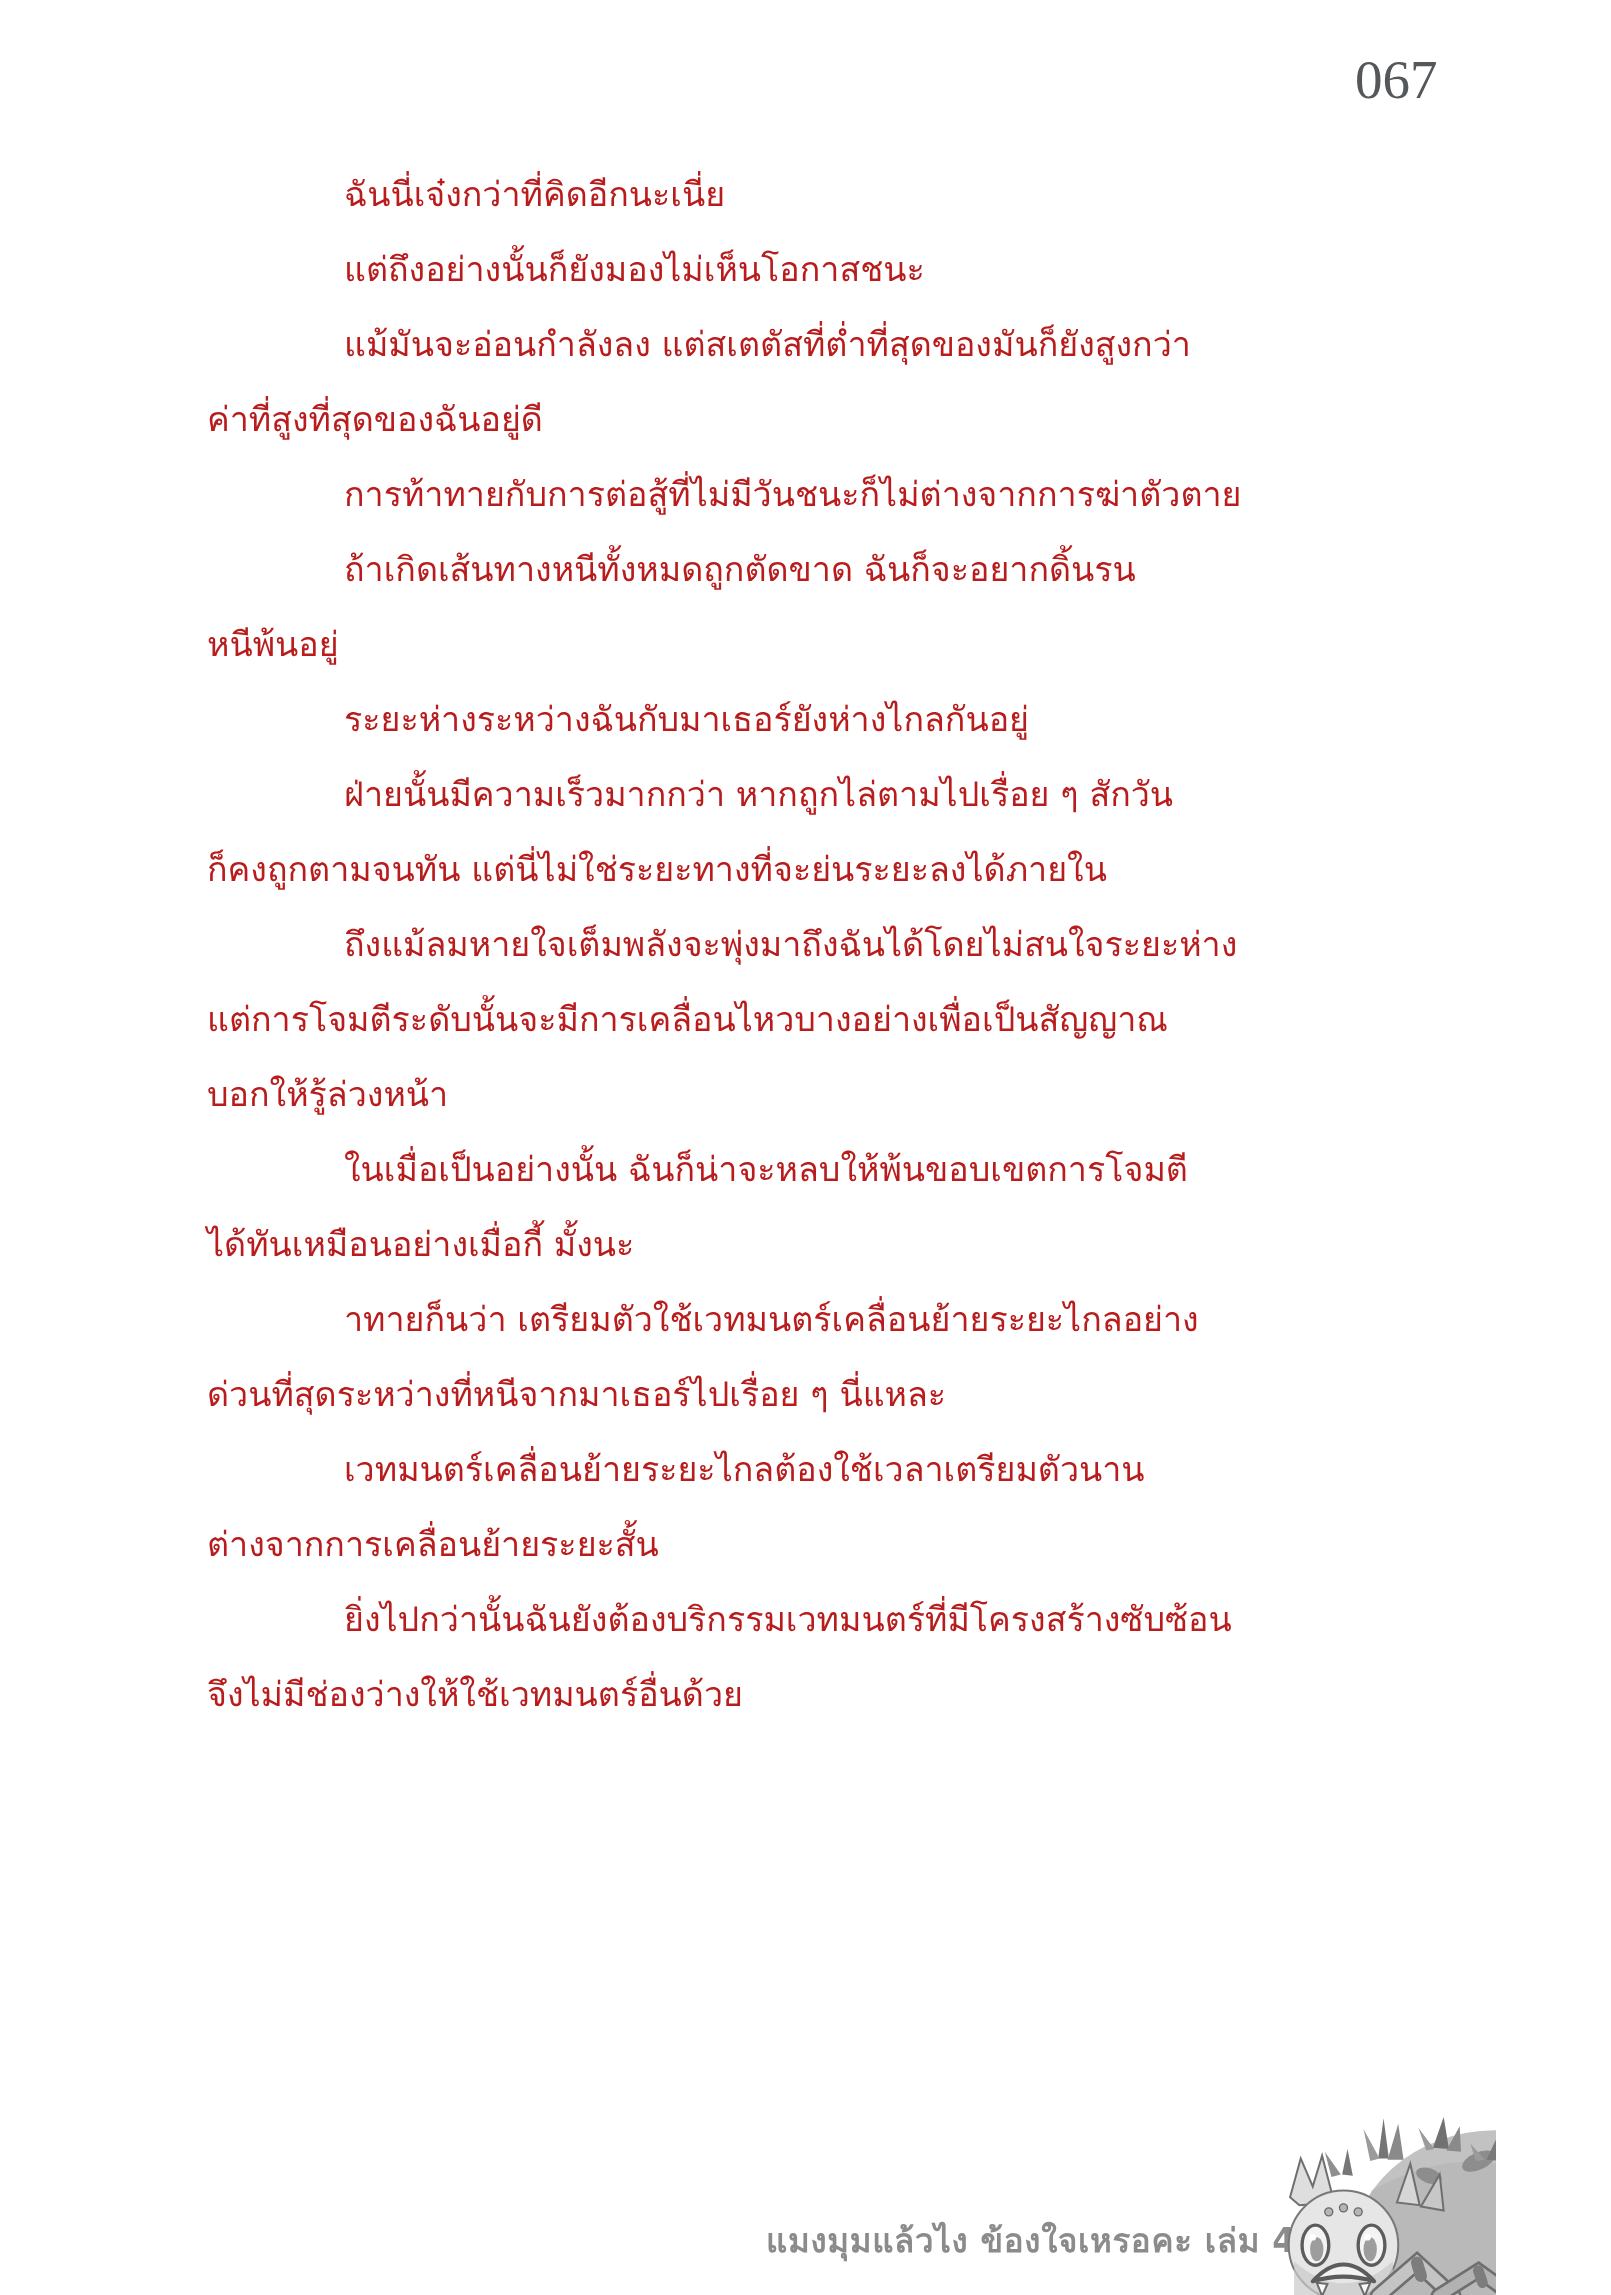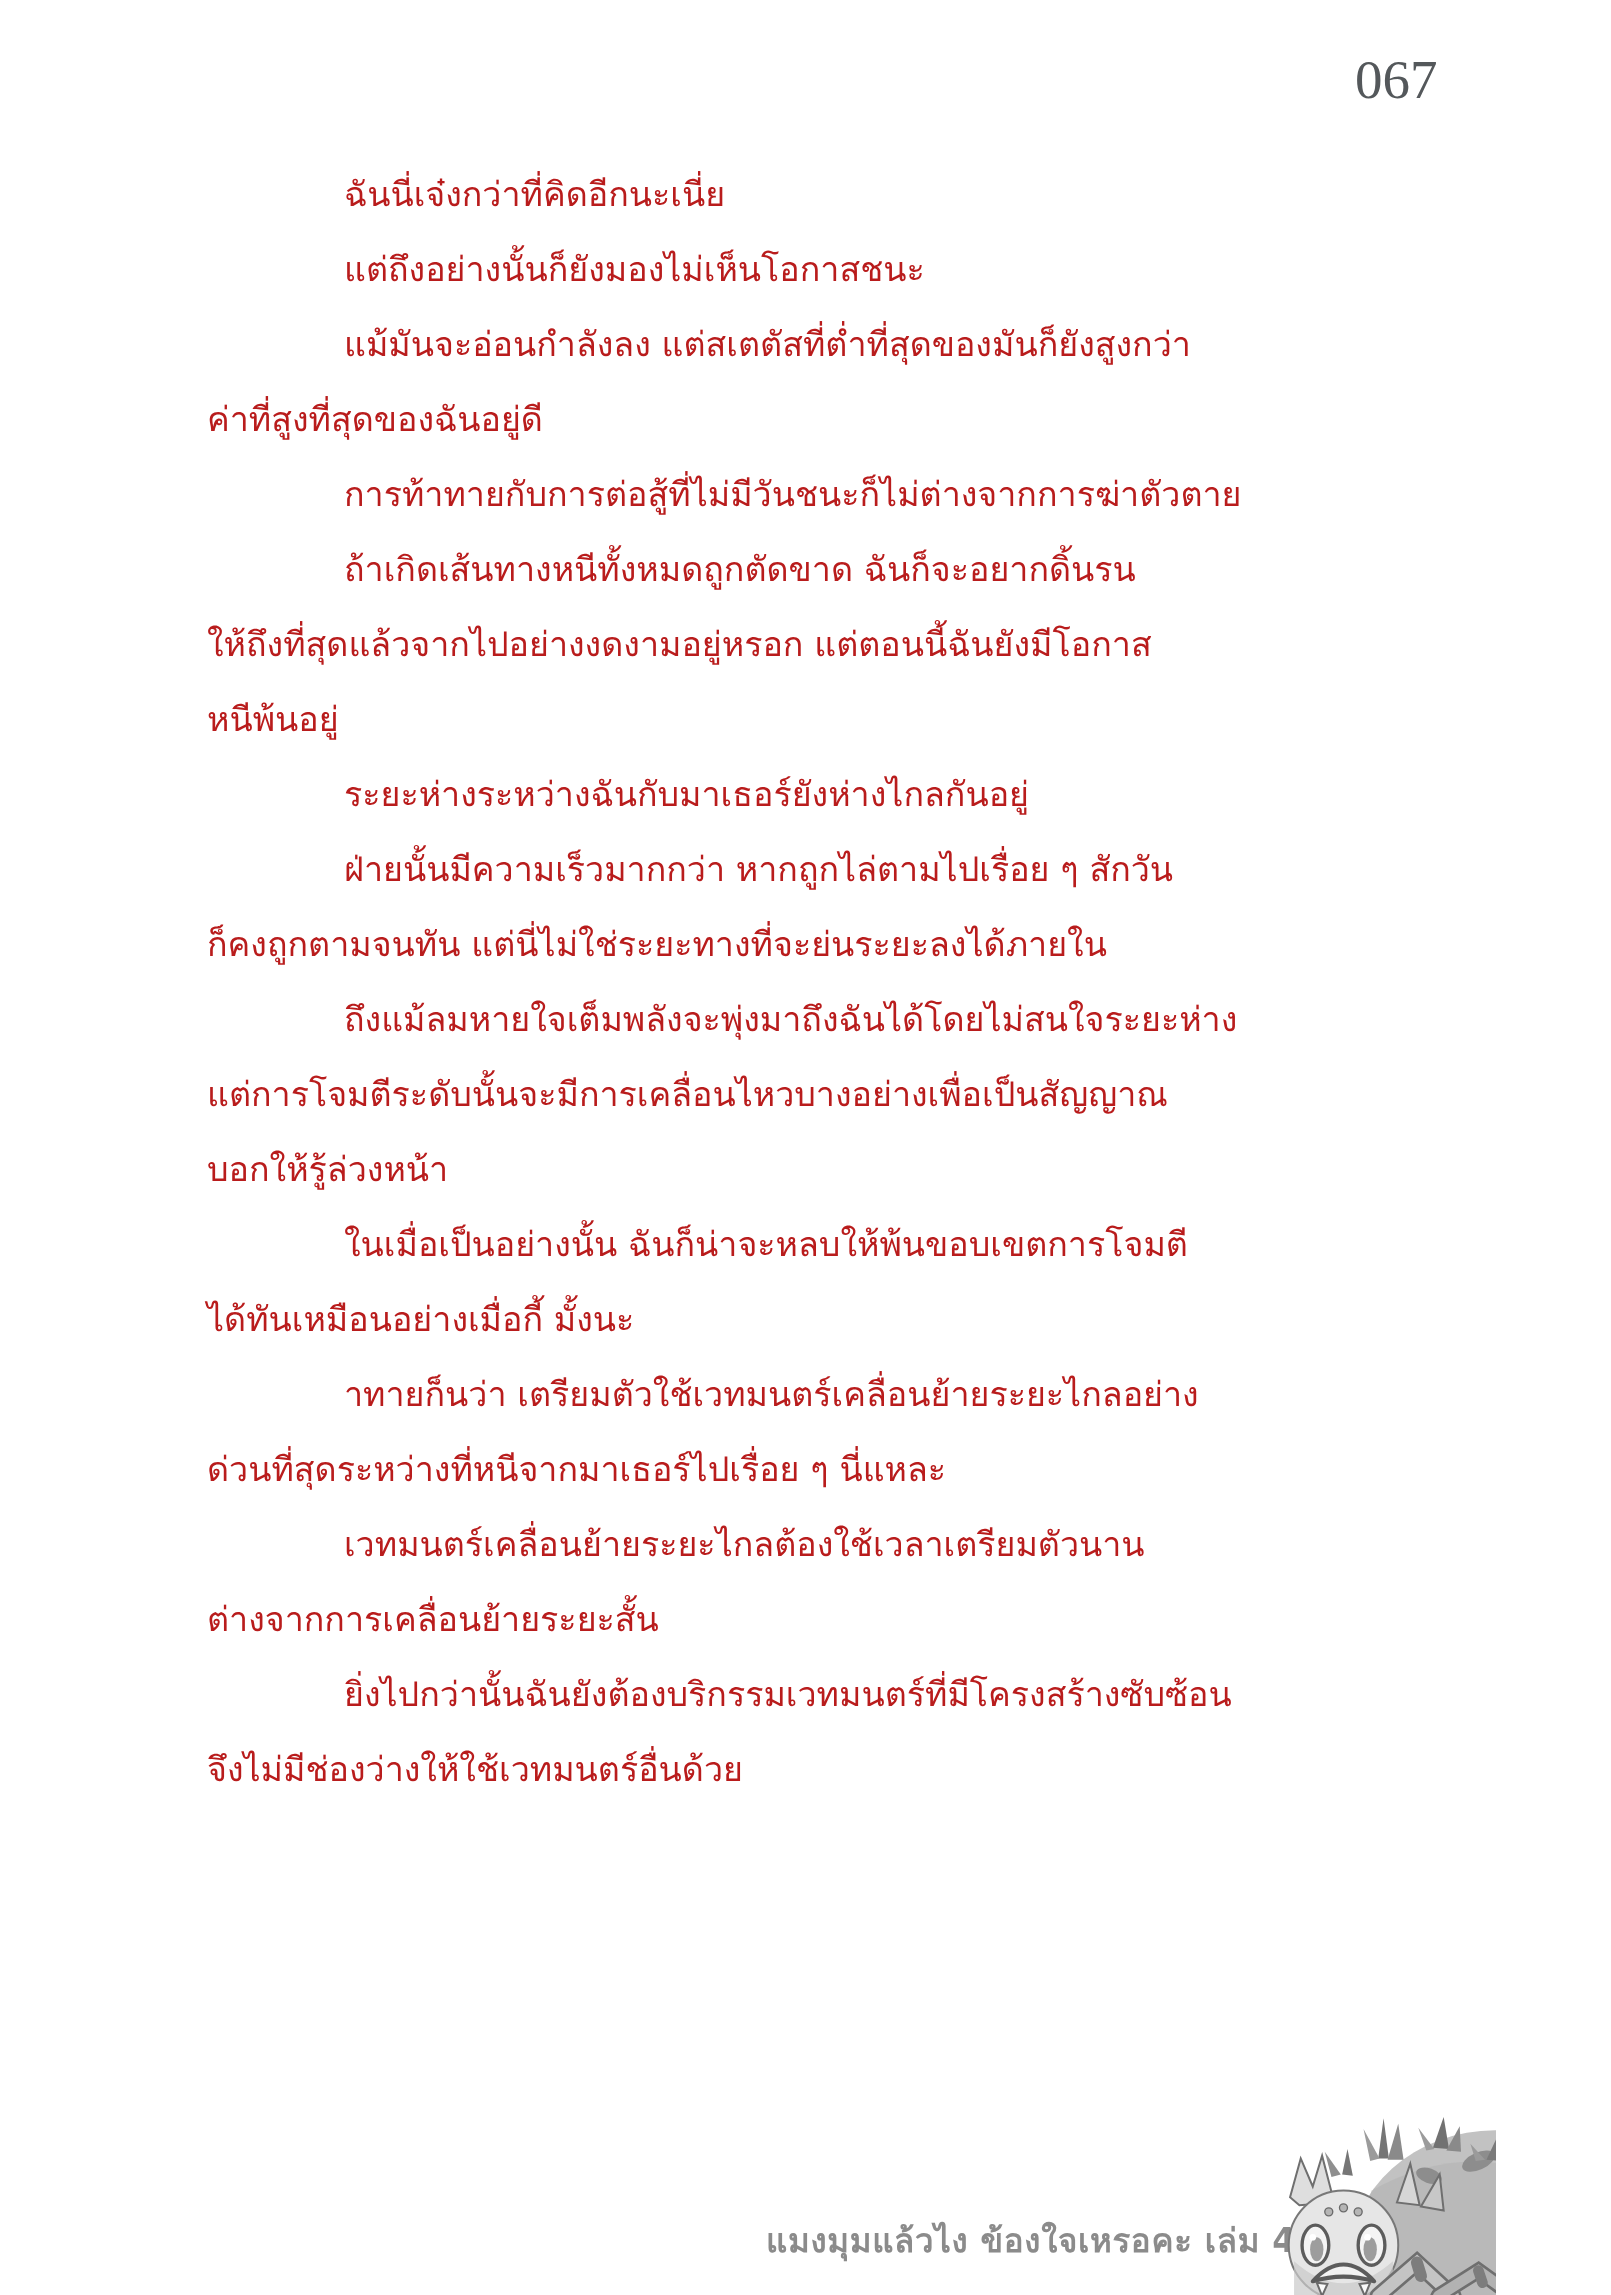--- a/index.html
+++ b/index.html
@@ -68,21 +68,20 @@
 
   <div id="page-number">067</div>
 
   <div id="text-block">
       <div class="line indent">ฉันนี่เจ๋งกว่าที่คิดอีกนะเนี่ย</div>
       <div class="line indent">แต่ถึงอย่างนั้นก็ยังมองไม่เห็นโอกาสชนะ</div>
       <div class="line indent">แม้มันจะอ่อนกำลังลง  แต่สเตตัสที่ต่ำที่สุดของมันก็ยังสูงกว่า</div>
       <div class="line">ค่าที่สูงที่สุดของฉันอยู่ดี</div>
       <div class="line indent">การท้าทายกับการต่อสู้ที่ไม่มีวันชนะก็ไม่ต่างจากการฆ่าตัวตาย</div>
       <div class="line indent">ถ้าเกิดเส้นทางหนีทั้งหมดถูกตัดขาด  ฉันก็จะอยากดิ้นรน</div>
-      <div class="line">ให้ถึงที่สุดแล้วจากไปอย่างงดงามอยู่หรอก  แต่ตอนนี้ฉันยังมีโอกาส</div>
       <div class="line">หนีพ้นอยู่</div>
       <div class="line indent">ระยะห่างระหว่างฉันกับมาเธอร์ยังห่างไกลกันอยู่</div>
       <div class="line indent">ฝ่ายนั้นมีความเร็วมากกว่า  หากถูกไล่ตามไปเรื่อย ๆ สักวัน</div>
       <div class="line">ก็คงถูกตามจนทัน  แต่นี่ไม่ใช่ระยะทางที่จะย่นระยะลงได้ภายใน</div>
       <div class="line indent">ถึงแม้ลมหายใจเต็มพลังจะพุ่งมาถึงฉันได้โดยไม่สนใจระยะห่าง</div>
       <div class="line">แต่การโจมตีระดับนั้นจะมีการเคลื่อนไหวบางอย่างเพื่อเป็นสัญญาณ</div>
       <div class="line">บอกให้รู้ล่วงหน้า</div>
       <div class="line indent">ในเมื่อเป็นอย่างนั้น  ฉันก็น่าจะหลบให้พ้นขอบเขตการโจมตี</div>
       <div class="line">ได้ทันเหมือนอย่างเมื่อกี้  มั้งนะ</div>
       <div class="line indent">าทายก็นว่า  เตรียมตัวใช้เวทมนตร์เคลื่อนย้ายระยะไกลอย่าง</div>

